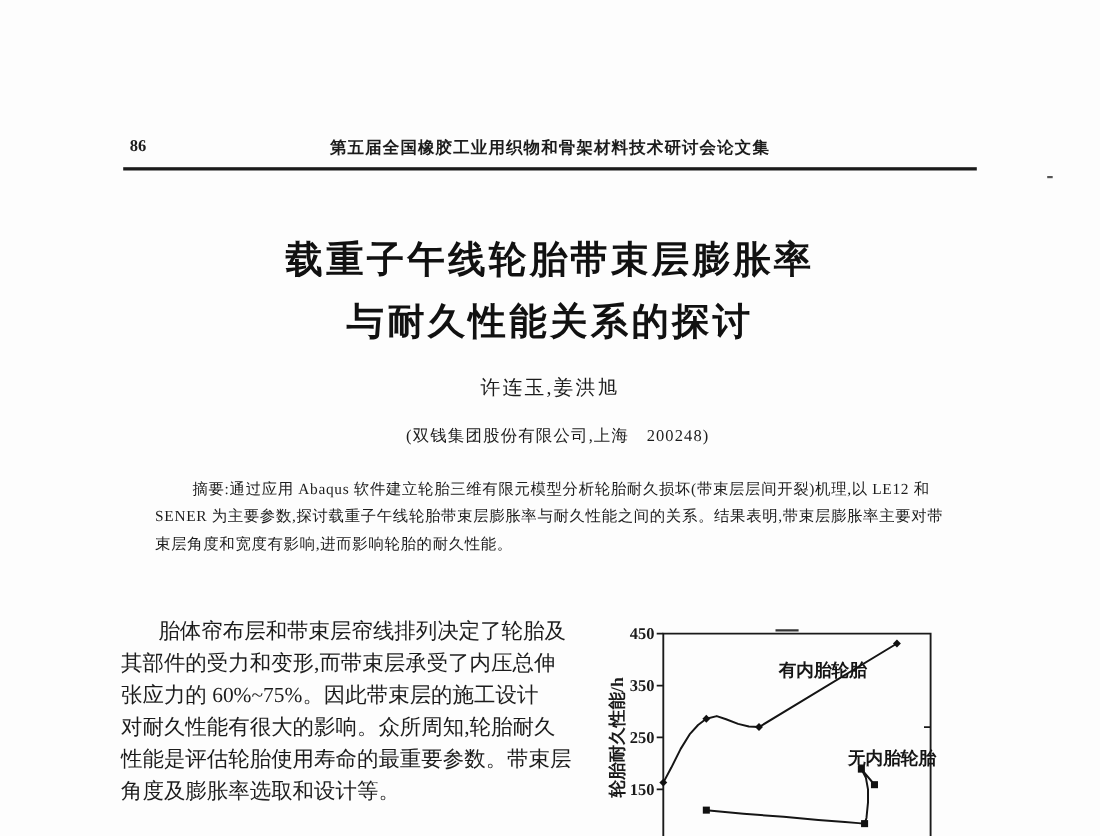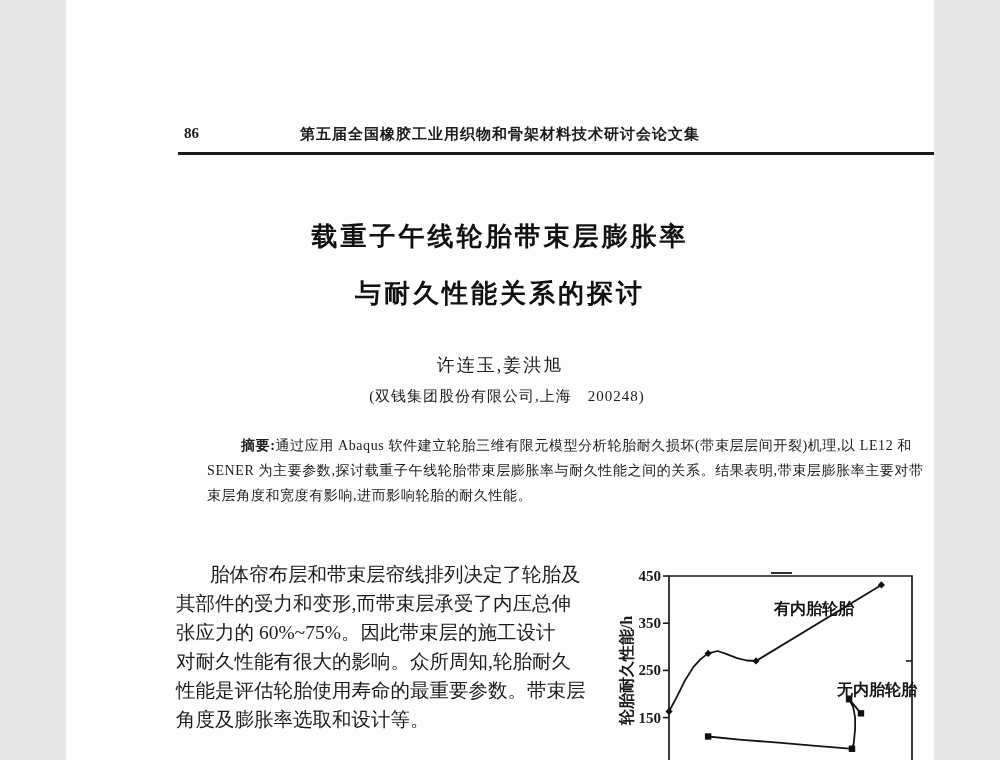--- a/index.html
+++ b/index.html
@@ -1,41 +1,41 @@
 <!DOCTYPE html>
 <html><head>
 <meta charset="utf-8">
 <style>
   html,body{margin:0;padding:0;background:#e8e8e8;}
   .page{
-    position:relative;width:868px;height:760px;margin:0 auto;
+    position:relative;width:1000px;height:760px;margin:0 auto;
     background:#fdfdfd;overflow:hidden;color:#1c1c1c;
     font-family:"Liberation Serif", serif;
   }
   
   .hdr-num{position:absolute;left:118px;top:125px;font-size:15px;font-weight:bold;}
   .hdr-title{position:absolute;left:0;right:0;top:125px;text-align:center;
     font-size:15px;font-weight:bold;letter-spacing:1px;}
   .hdr-rule{position:absolute;left:112px;top:152px;width:776px;height:3px;background:#1b1b1b;}
   .speck{position:absolute;left:952px;top:160px;width:5px;height:2px;background:#555;}
   
   .paper-title{position:absolute;left:0;right:0;top:208px;text-align:center;
     font-family:"Liberation Sans", sans-serif;font-weight:bold;
-    font-size:26px;line-height:57px;letter-spacing:3px;color:#111;}
+    font-size:34px;line-height:57px;letter-spacing:3px;color:#111;}
   
-  .authors{position:absolute;left:0;right:0;top:353px;text-align:center;
+  .authors{position:absolute;left:0;right:0;top:340px;text-align:center;
     font-size:18px;letter-spacing:2px;}
   .affiliation{position:absolute;left:14px;right:0;top:387px;text-align:center;
     font-size:15px;letter-spacing:1px;}
   
   .abstract{position:absolute;left:141px;top:433px;width:740px;
     font-size:14px;line-height:25px;letter-spacing:0.6px;}
   .abstract .line{white-space:nowrap;}
   .abstract .indent{text-indent:34px;}
-  .abstract b{font-weight:bold;}
+  .abstract b{font-weight:normal;}
   
   .body-col{position:absolute;left:110px;top:560px;width:430px;
     font-size:19.5px;line-height:29px;}
   .body-col .line{white-space:nowrap;}
   .body-col .first{text-indent:34px;}
   
   .chart{position:absolute;left:540px;top:554px;width:330px;height:230px;}
   .chart .axis{fill:none;stroke:#1a1a1a;stroke-width:1.7;}
   .chart .tickline{stroke:#1a1a1a;stroke-width:1.6;}
   .chart .tick{font-family:"Liberation Serif", serif;font-size:15px;font-weight:bold;

